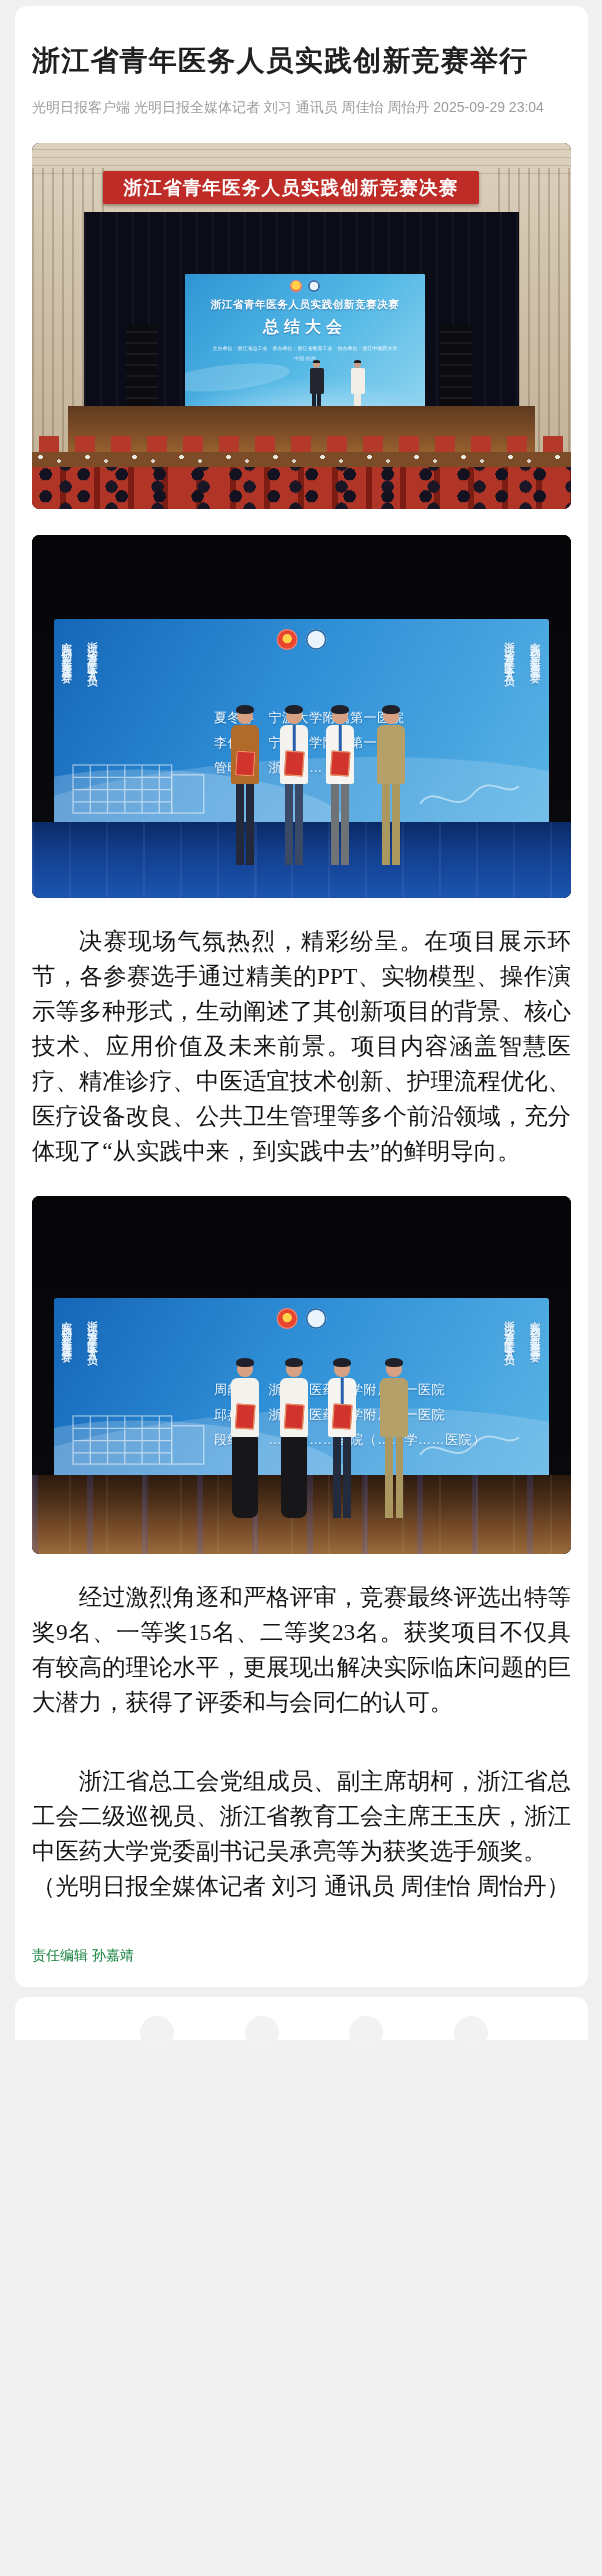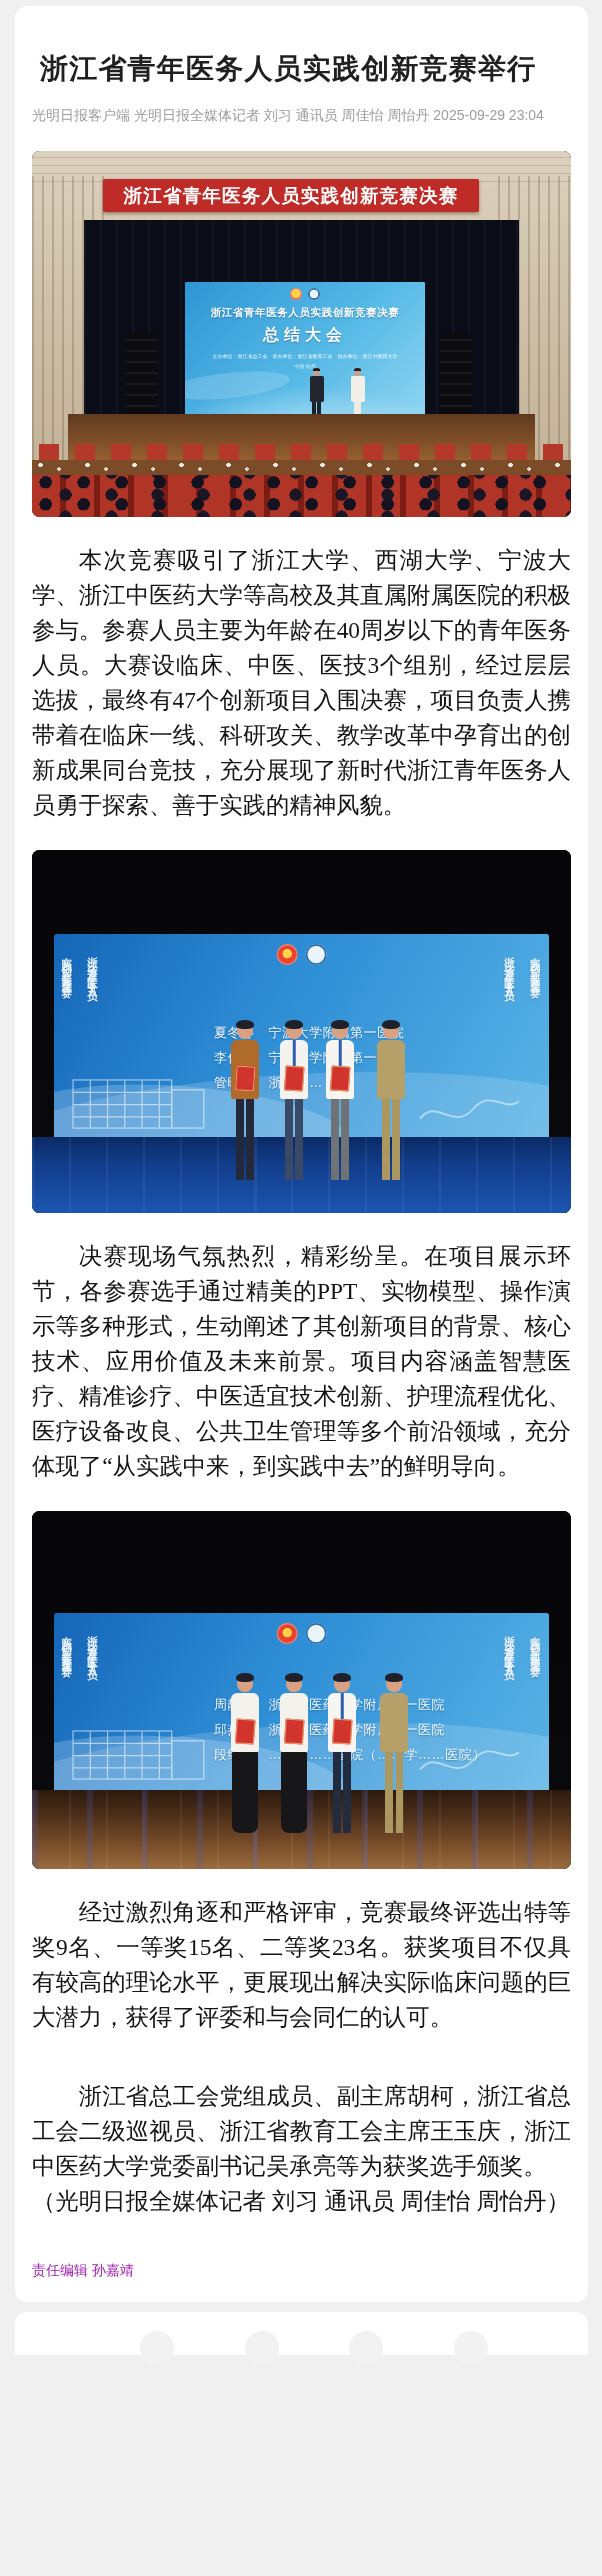--- a/index.html
+++ b/index.html
@@ -7,35 +7,35 @@
     width:603px;height:2576px;overflow:hidden;
     background:#f0f0f1;
     font-family:"Liberation Sans","DejaVu Sans",sans-serif;
   }
   .card{background:#fff;border-radius:12.3px;}
   #article-card{
     width:573px;margin:6.2px auto 0;box-sizing:border-box;
     padding:34px 17px 21px;
   }
   .title{
-    margin:8px;font-size:28px;line-height:41px;color:#202020;
+    margin:0;font-size:28px;line-height:41px;color:#202020;
     font-weight:700;letter-spacing:1.2px;
     font-family:Liberation Sans, sans-serif;
   }
   .byline{margin-top:16px;font-size:14px;line-height:20px;color:#9d9d9d;white-space:nowrap;overflow:hidden;}
   p.para{
     margin:26px 0 0;font-size:23.4px;line-height:35px;color:#141414;
     text-align:justify;text-indent:2em;overflow:hidden;
     font-family:"Liberation Serif","DejaVu Serif",serif;
   }
   p.para.first{margin-top:33px;}
   p.para.mt-lg{margin-top:44px;}
   p.credit{margin-top:0;text-indent:0;}
   .l6{height:211px}.l8{height:281px}.l7{height:246px}.l4{height:140px}.l3{height:105px}.l1{height:35px}
-  .editor{margin-top:41px;font-size:14px;line-height:21px;color:#a21caf;}
+  .editor{margin-top:41px;font-size:14px;line-height:21px;color:#15803d;}
 
   figure.photo{
     position:relative;margin:26px 0;width:539px;height:366px;
     border-radius:7.4px;overflow:hidden;background:#000;padding:0;
   }
   #photo2{height:363px}
   #photo3{height:358px}
 
   
   .p1-wall{position:absolute;inset:0;background:linear-gradient(180deg,#ddd2bf 0,#cfc1aa 40%,#c0af94 100%);}
@@ -192,21 +192,20 @@
       <div class="mh"></div>
         <div class="mb"></div>
         <div class="ml"></div>
     </div>
     <div class="p1-stage"></div>
     <div class="p1-chairrow"></div>
     <div class="p1-table"></div>
     <div class="p1-audience"></div>
   </figure>
 
-  <p class="para l8">本次竞赛吸引了浙江大学、西湖大学、宁波大学、浙江中医药大学等高校及其直属附属医院的积极参与。参赛人员主要为年龄在40周岁以下的青年医务人员。大赛设临床、中医、医技3个组别，经过层层选拔，最终有47个创新项目入围决赛，项目负责人携带着在临床一线、科研攻关、教学改革中孕育出的创新成果同台竞技，充分展现了新时代浙江青年医务人员勇于探索、善于实践的精神风貌。</p>
 
   <figure class="photo" id="photo2">
     <div class="pa-bg"></div>
     <div class="pa-screen">
       <span class="v-col v1">实践创新竞赛决赛</span>
       <span class="v-col v2">浙江省青年医务人员</span>
       <span class="v-col v3">浙江省青年医务人员</span>
       <span class="v-col v4">实践创新竞赛决赛</span>
       <div class="pa-logos">
         <span class="logo-union"></span>

